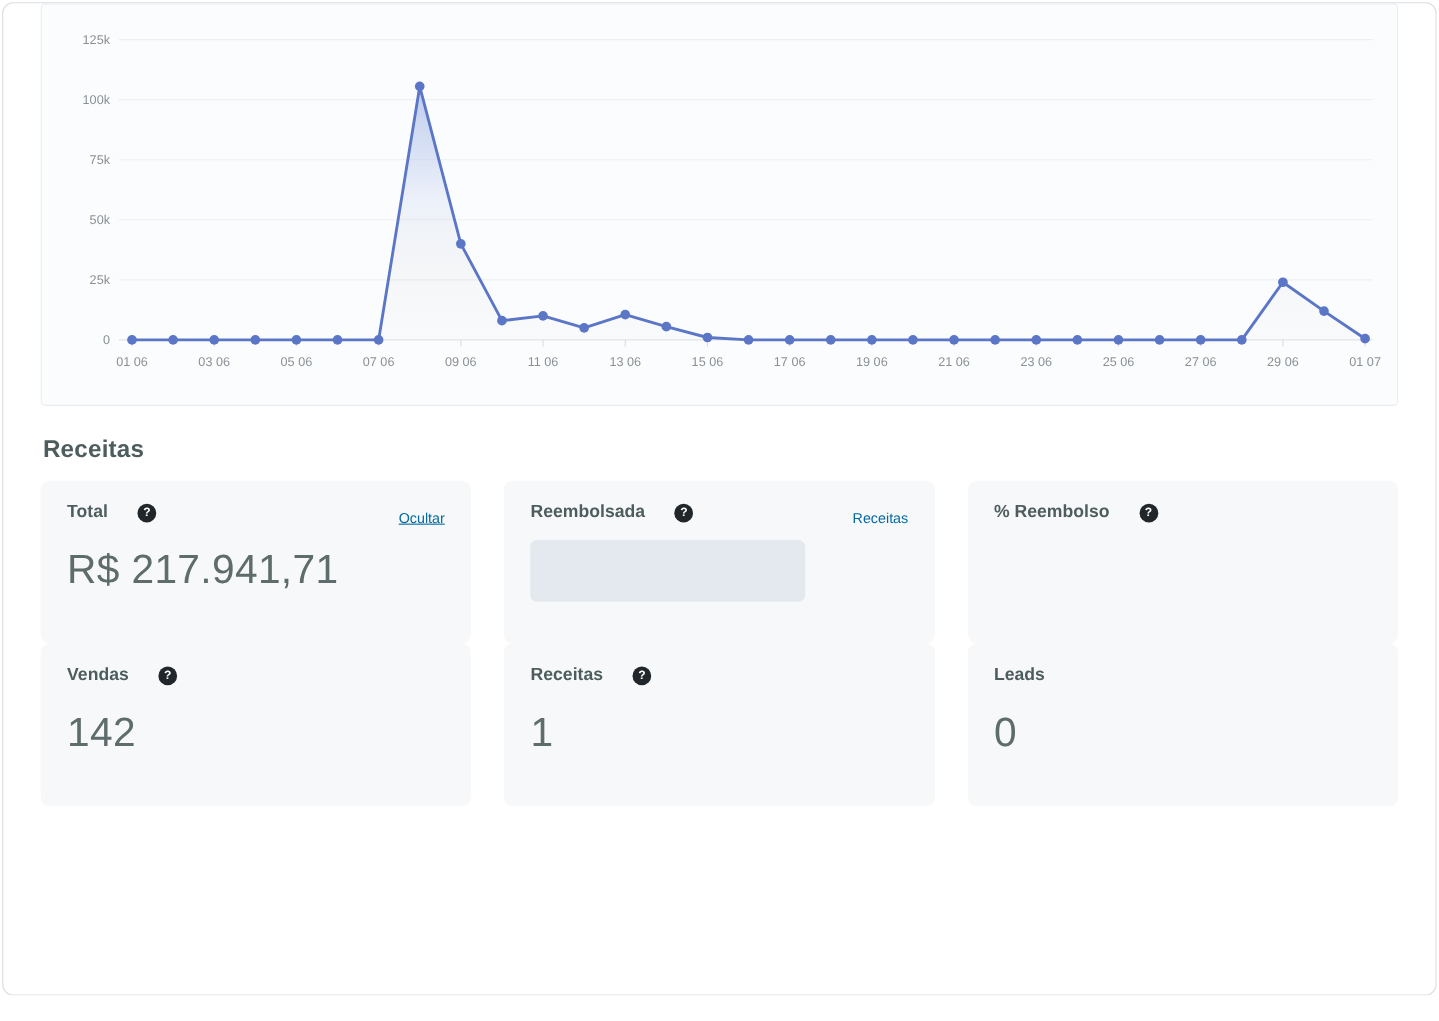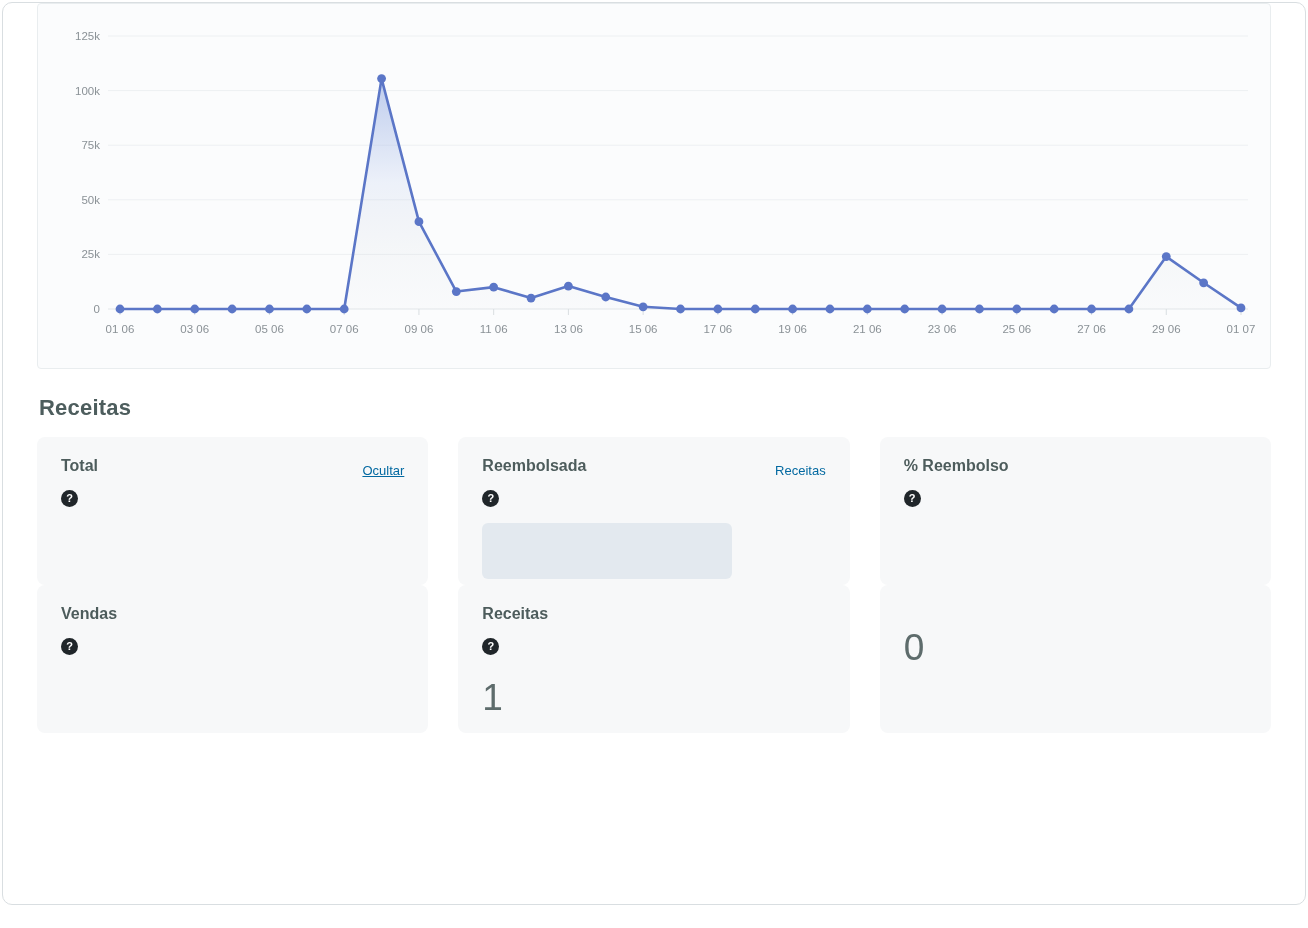--- a/index.html
+++ b/index.html
@@ -23,21 +23,21 @@
     margin:26px 0 16px 36px; letter-spacing:0.2px;
   }
   .card-row {
     display:grid; grid-template-columns:repeat(3,1fr); gap:30px;
     margin:0 34px;
   }
   .card {
     background:#f7f8f9; border-radius:8px; height:148px;
     padding:20px 24px; position:relative;
   }
-  .card-label-row { display:flex; align-items:flex-start; gap:15px;flex-direction:column; }
+  .card-label-row { display:flex; align-items:flex-end; gap:27px; }
   .card-label { font-size:16px; font-weight:600; color:#4d5c5c; }
   .help-icon {
     width:17px; height:17px; background:#20262a; border-radius:50%;
     color:#ffffff; font-size:11px; font-weight:700;
     display:inline-flex; align-items:center; justify-content:center;
     cursor:pointer; line-height:1;
   }
   .card-action {
     position:absolute; right:24px; top:26px;
     font-size:13px; color:#0369a1; cursor:pointer; text-decoration:none;
@@ -151,20 +151,21 @@
   <div class="section-heading">Receitas</div>
 
   <div class="card-row">
 
     <div class="card">
       <div class="card-label-row">
         <span class="card-label">Total</span>
         <span class="help-icon">?</span>
       </div>
       <a class="card-action underlined">Ocultar</a>
+      <div class="card-value">R$ 217.941,71</div>
     </div>
 
     <div class="card">
       <div class="card-label-row">
         <span class="card-label">Reembolsada</span>
         <span class="help-icon">?</span>
       </div>
       <a class="card-action">Receitas</a>
       <div class="hidden-value-box"></div>
     </div>
@@ -179,29 +180,33 @@
   </div>
 
 
   <div class="card-row">
 
     <div class="card">
       <div class="card-label-row">
         <span class="card-label">Vendas</span>
         <span class="help-icon">?</span>
       </div>
+      <div class="card-value">142</div>
     </div>
 
     <div class="card">
       <div class="card-label-row">
         <span class="card-label">Receitas</span>
         <span class="help-icon">?</span>
       </div>
       <div class="card-value">1</div>
     </div>
 
     <div class="card">
+      <div class="card-label-row">
+        <span class="card-label">Leads</span>
+      </div>
       <div class="card-value">0</div>
     </div>
 
   </div>
 
 </div>
 
 </body></html>

